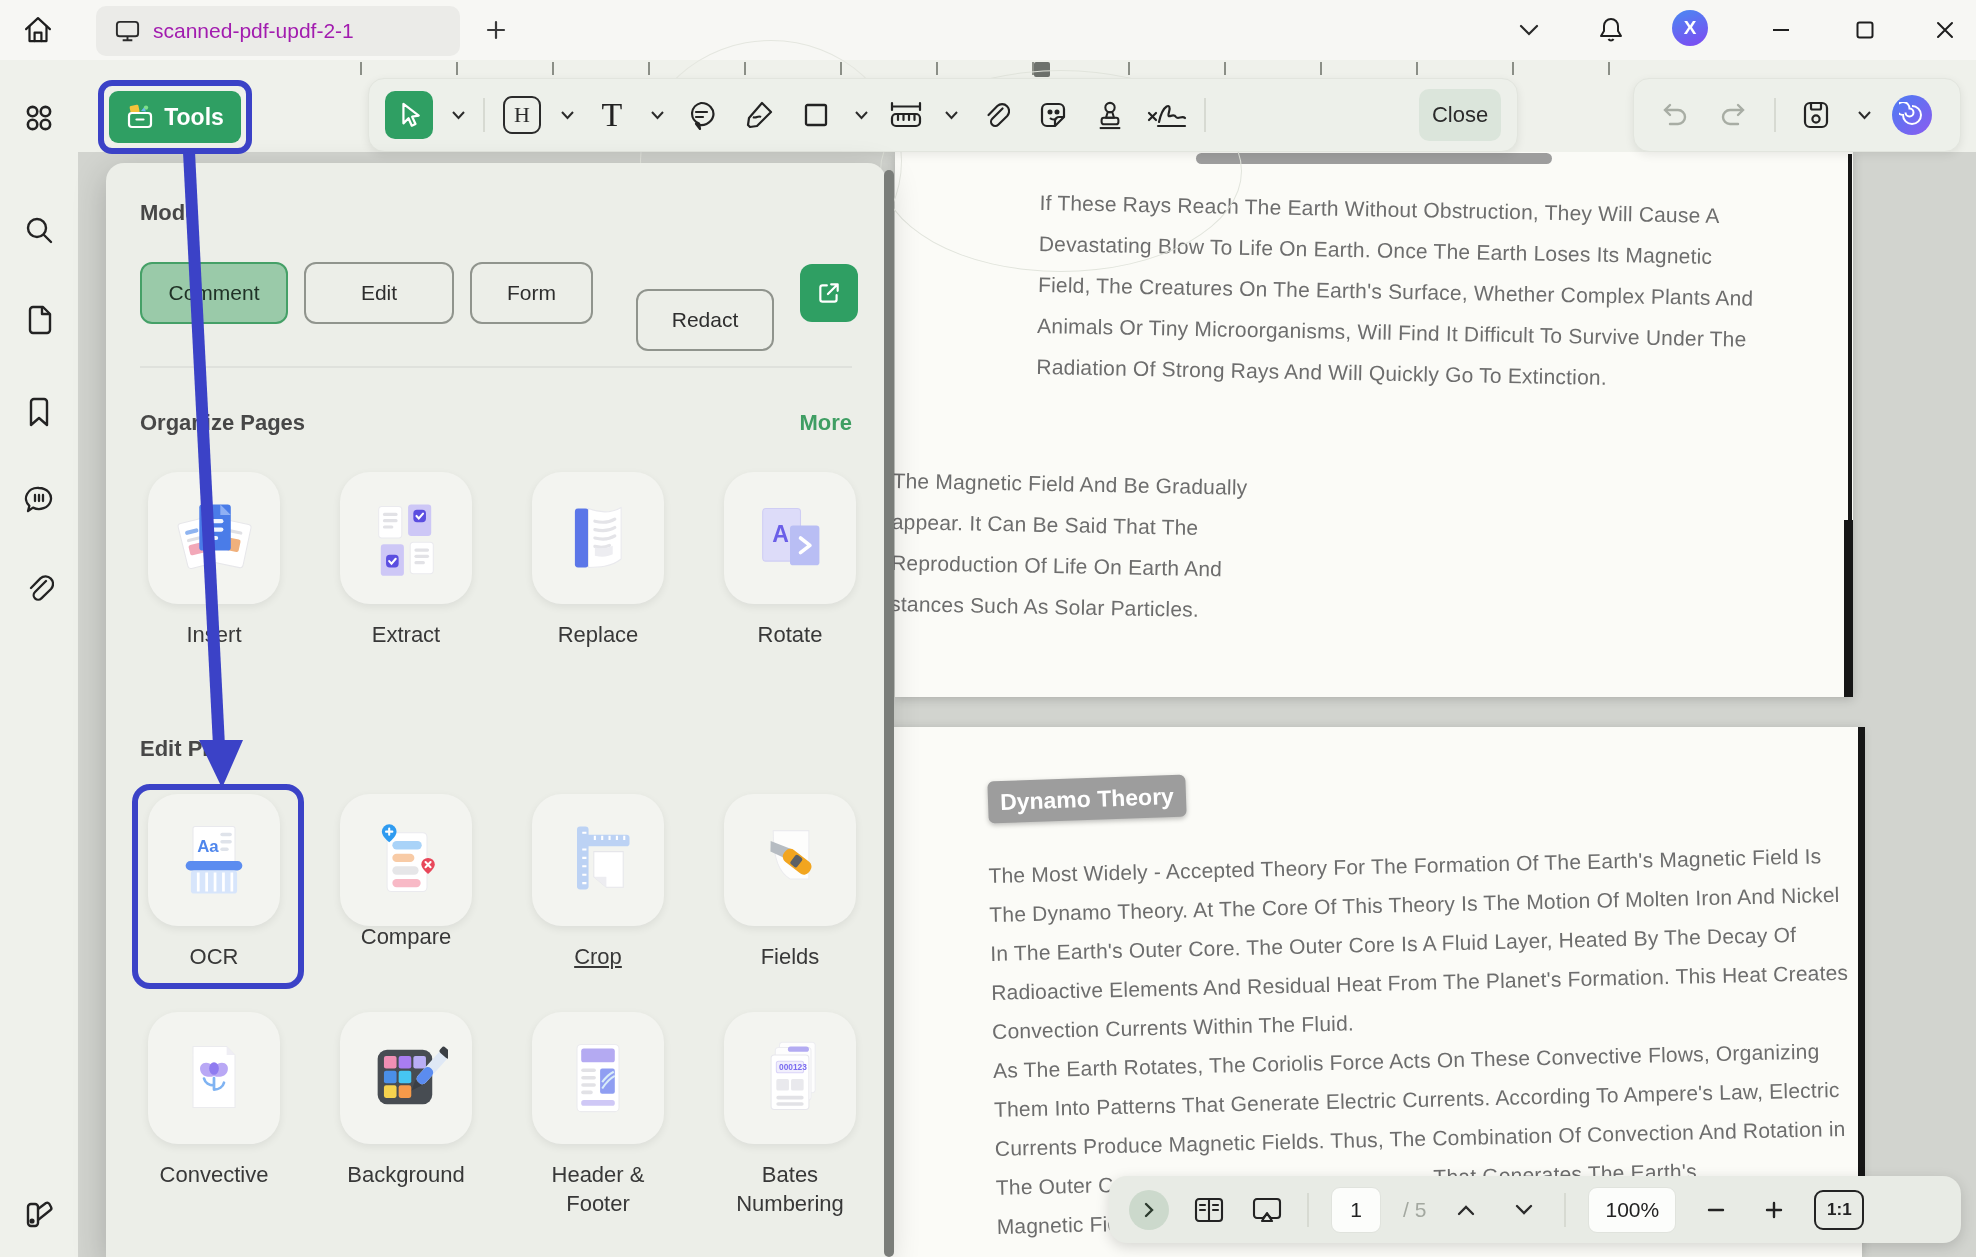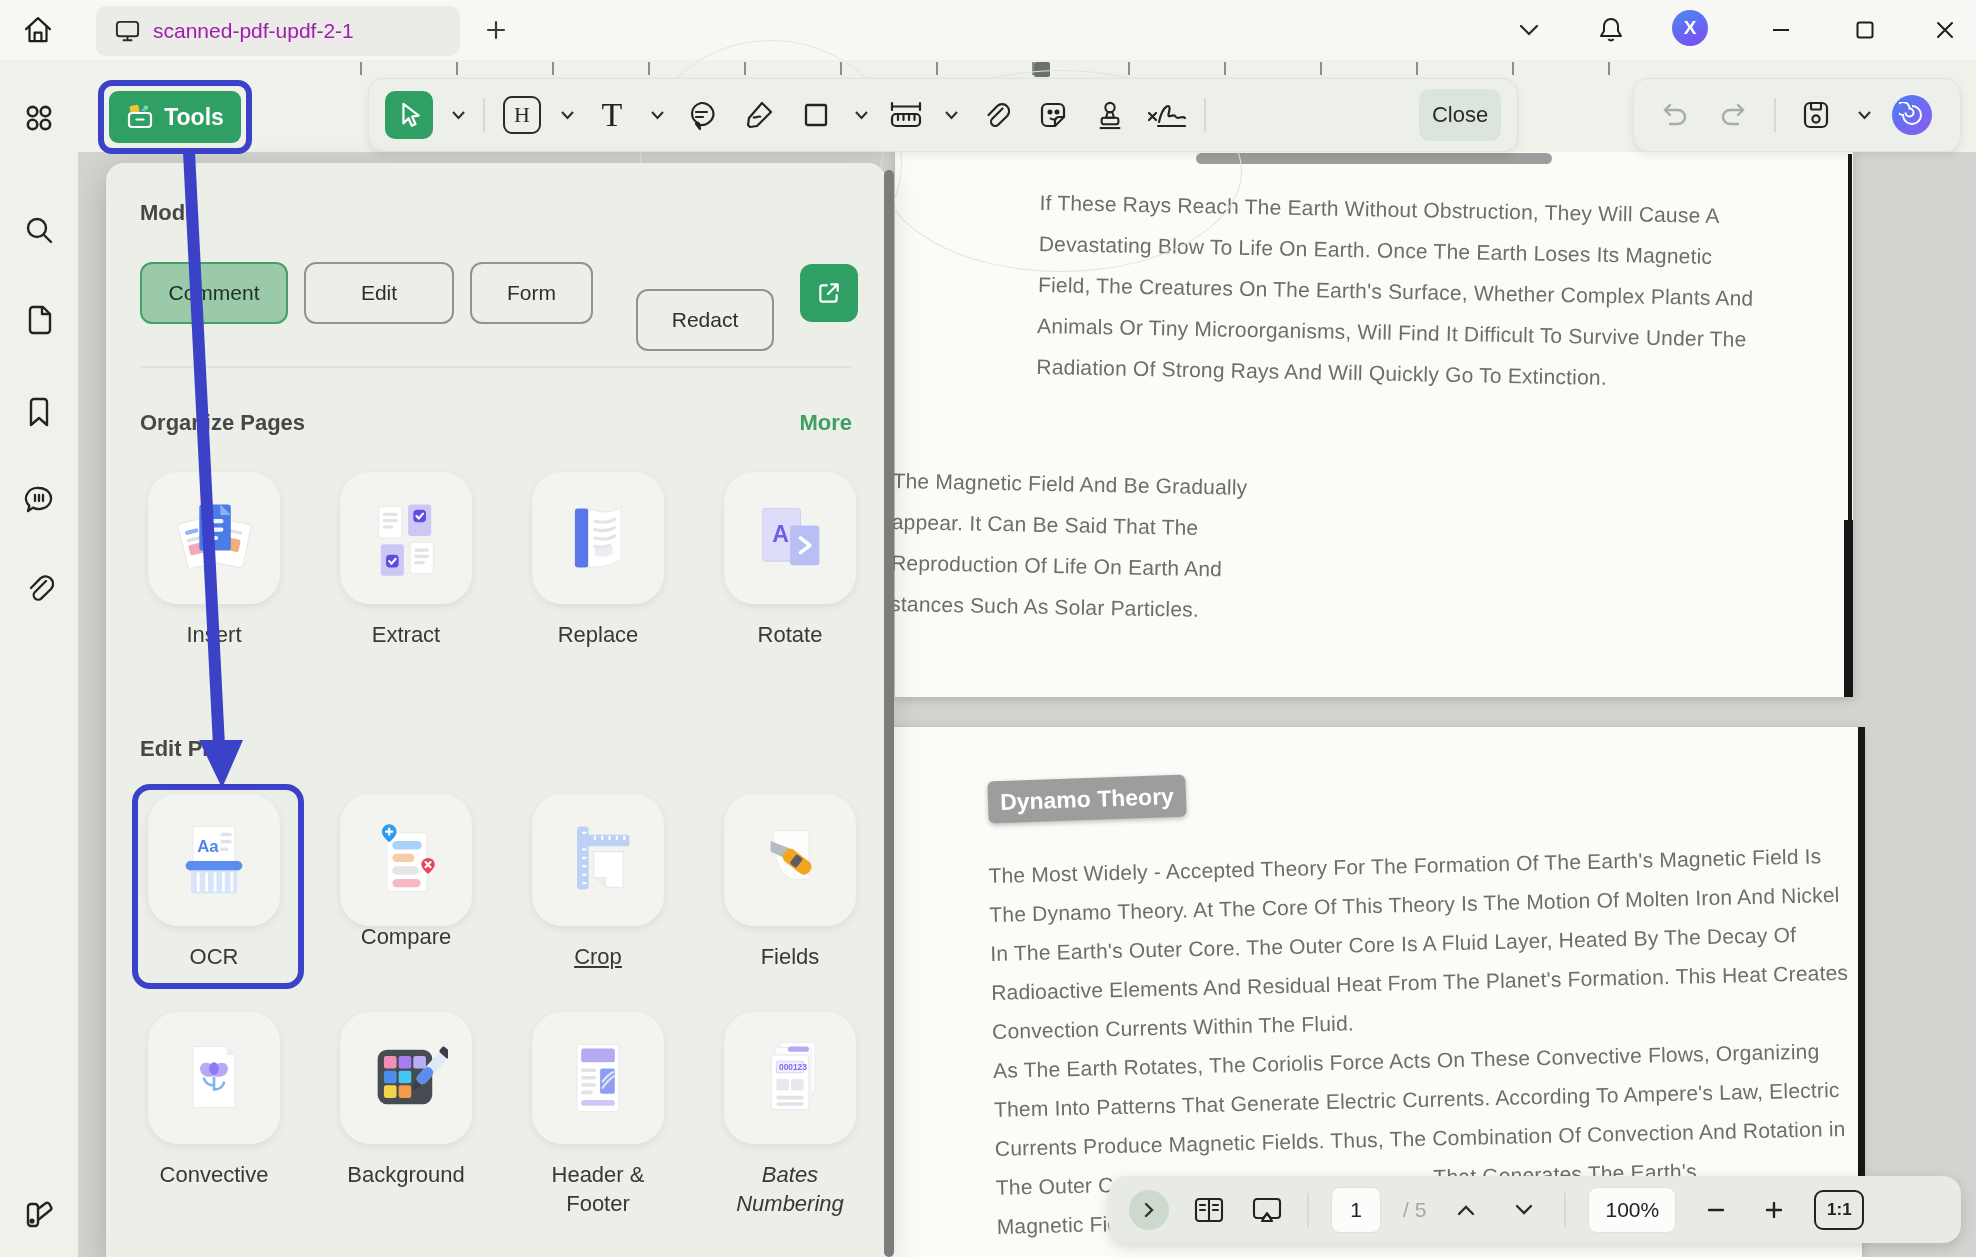--- a/index.html
+++ b/index.html
@@ -628,21 +628,21 @@
       <rect x="27" y="41" width="12" height="11" rx="1.5" fill="#e9e9ed"></rect>
         <rect x="41" y="41" width="12" height="11" rx="1.5" fill="#e9e9ed"></rect>
       <rect x="27" y="57" width="26" height="3.4" rx="1.7" fill="#e2e2e6"></rect>
         <rect x="27" y="63" width="26" height="3.4" rx="1.7" fill="#e2e2e6"></rect>
     </svg>
   </span>
 </div>
 <div class="abs tilelabel" style="left:134px;top:1160px;">Convective</div>
 <div class="abs tilelabel" style="left:326px;top:1160px;">Background</div>
 <div class="abs tilelabel" style="left:523px;top:1160px;width:150px;">Header &amp; Footer</div>
-<div class="abs tilelabel" style="left:715px;top:1160px;width:150px;font-style:italic;">Bates Numbering</div>
+<div class="abs tilelabel" style="left:715px;top:1160px;width:150px;">Bates Numbering</div>
 
 <div class="abs toolsbox">
   <div class="toolsbtn">
     <span>
       <svg width="28" height="26" viewBox="0 0 28 26">
         <rect x="4" y="1.5" width="9" height="8" rx="1.5" fill="#f5c33b" transform="rotate(-12 8 5)"></rect>
         <circle cx="20" cy="3.6" r="2.2" fill="#7ee08a"></circle>
         <polygon points="15,7 18,3.5 20,7.5" fill="#6db9f2"></polygon>
         <rect x="3" y="9" width="22" height="14" rx="3" fill="none" stroke="#fff" stroke-width="2.2"></rect>
         <path d="M10.5 15.5 h7" stroke="#fff" stroke-width="2.2" stroke-linecap="round"></path>

